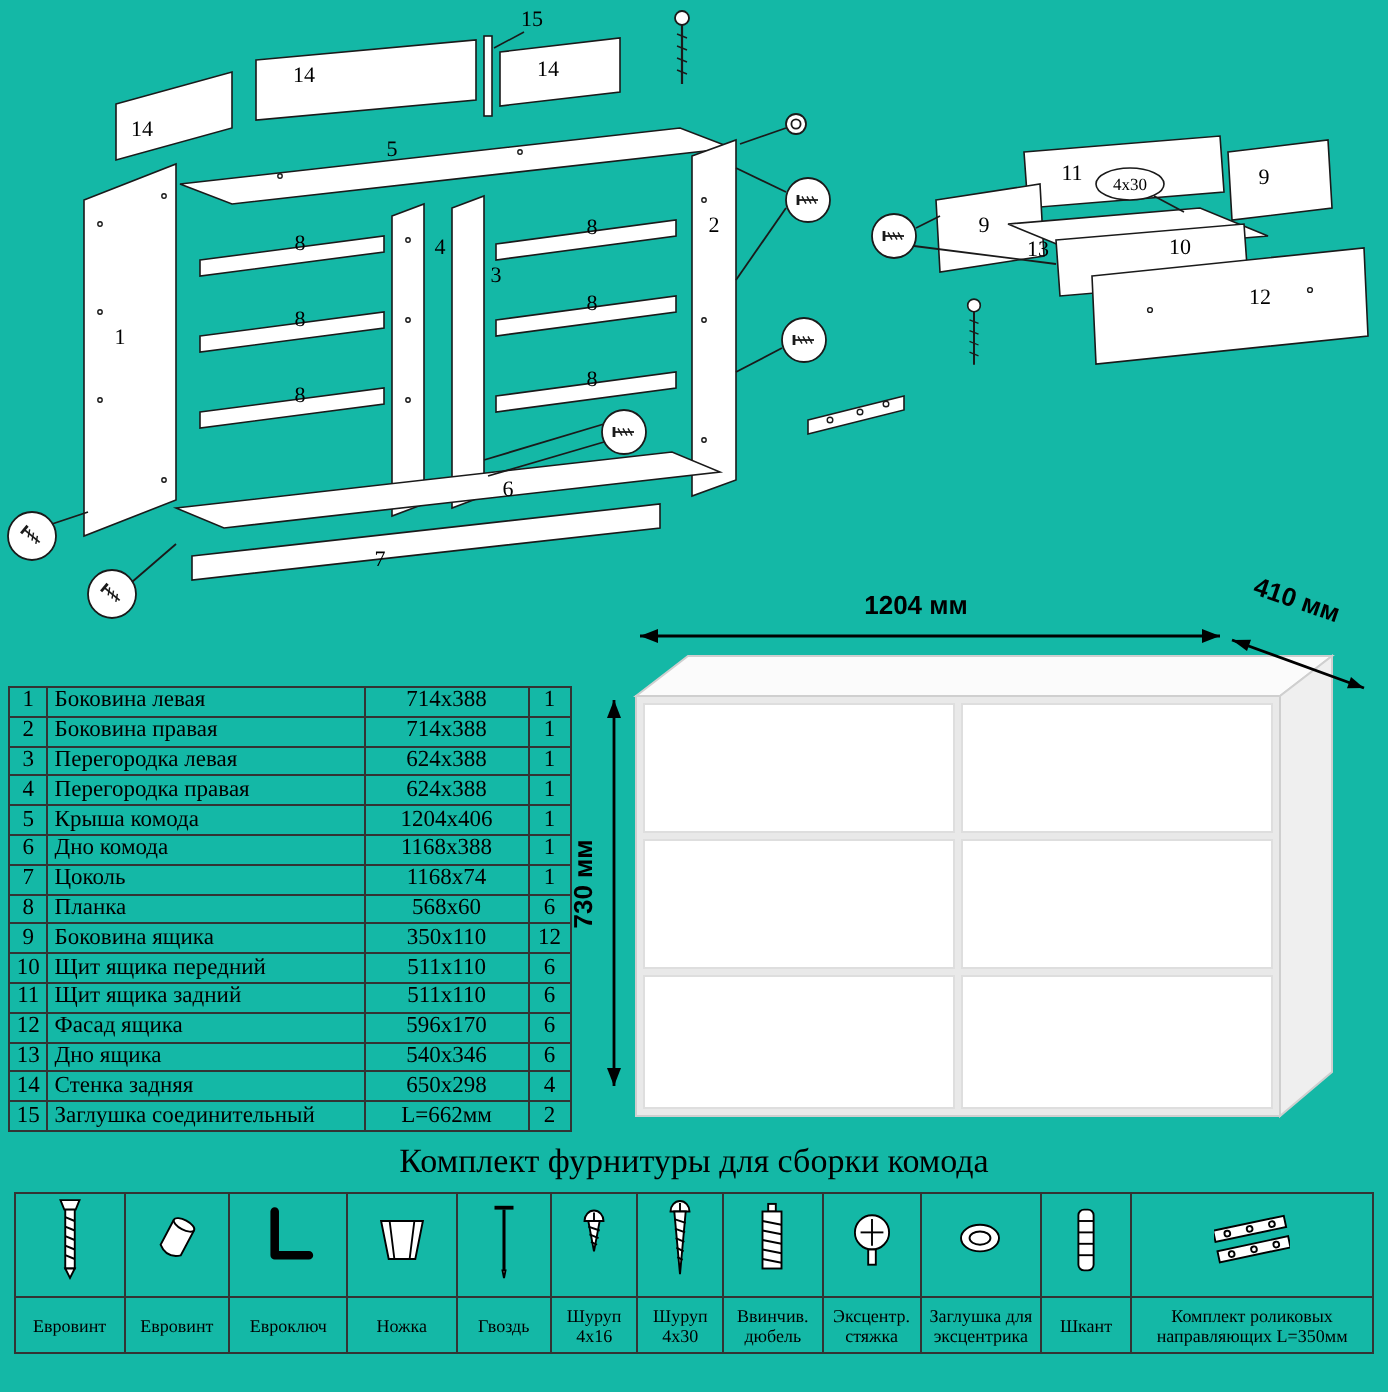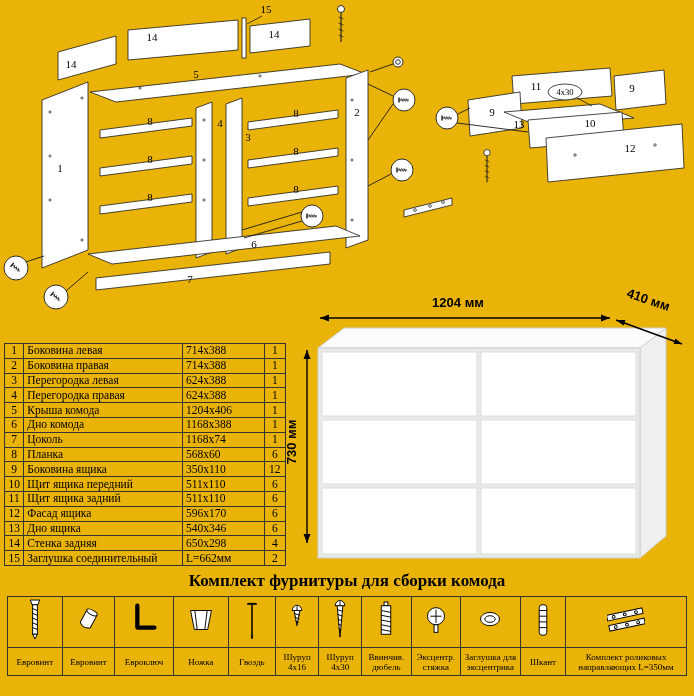--- a/index.html
+++ b/index.html
@@ -1,44 +1,44 @@
 <!DOCTYPE html>
 <html><head>
 <meta charset="utf-8">
 <style>
   *{margin:0;padding:0;box-sizing:border-box}
   html,body{background:#fff}
   body{width:694px;height:700px;font-family:"Liberation Serif",serif;color:#000}
-  .page{position:relative;width:694px;height:696px;overflow:hidden;background:#eab308}
+  .page{position:relative;width:694px;height:696px;overflow:hidden;background:#14b8a6}
 
   
   .diagram{position:absolute;left:0;top:0}
   .pnl{fill:#fff;stroke:#1a1a1a;stroke-width:.8}
   .ln{stroke:#1a1a1a;stroke-width:.8;fill:none}
   .dot{fill:#fff;stroke:#1a1a1a;stroke-width:.7}
   .lbl{font-family:"Liberation Serif",serif;font-size:11px;fill:#000;text-anchor:middle}
   .lbl.small{font-size:8.5px}
   .scr line,.scr circle{stroke:#1a1a1a;stroke-width:.9;fill:#fff}
 
   
   .parts-table{position:absolute;left:4px;top:343px;width:282px;border-collapse:collapse;font-size:11.5px;table-layout:fixed}
   .parts-table td{border:1px solid #333;padding:0 3px;height:14.8px;line-height:13px;white-space:nowrap;overflow:hidden}
   td.c-num{width:18px;text-align:center;padding:0 1px}
   td.c-name{width:148px}
-  td.c-size{width:76px;}
+  td.c-size{width:76px;text-align:center}
   td.c-qty{width:20px;text-align:center}
 
   
   .render{position:absolute;left:285px;top:287px}
   .dim{font-family:"Liberation Sans",sans-serif;font-weight:bold;font-size:13px;fill:#000;text-anchor:middle}
   .furn-edge{stroke:#cfcfcf;stroke-width:1}
   .drawer{fill:#ffffff;stroke:#dedede;stroke-width:1}
 
   
-  .title{position:absolute;left:0;top:571px;width:100%;text-align:center;font-size:17px;font-weight:bold}
+  .title{position:absolute;left:0;top:571px;width:100%;text-align:center;font-size:17px;font-weight:normal}
 
   
   .hw-table{position:absolute;left:7px;top:596px;width:680px;border-collapse:collapse;table-layout:fixed}
   .hw-table td{border:1px solid #333;text-align:center;vertical-align:middle;overflow:hidden}
   .hw-icon-cell{height:50px}
   .hw-ic{width:38px;height:46px;display:inline-block}
   .hw-label{font-size:9px;line-height:10px;height:28px;padding:1px}
   .hw-qty{font-size:12px;height:18px}
   .ic{stroke:#000;stroke-width:1;fill:#fff}
   .ic line{fill:none}

